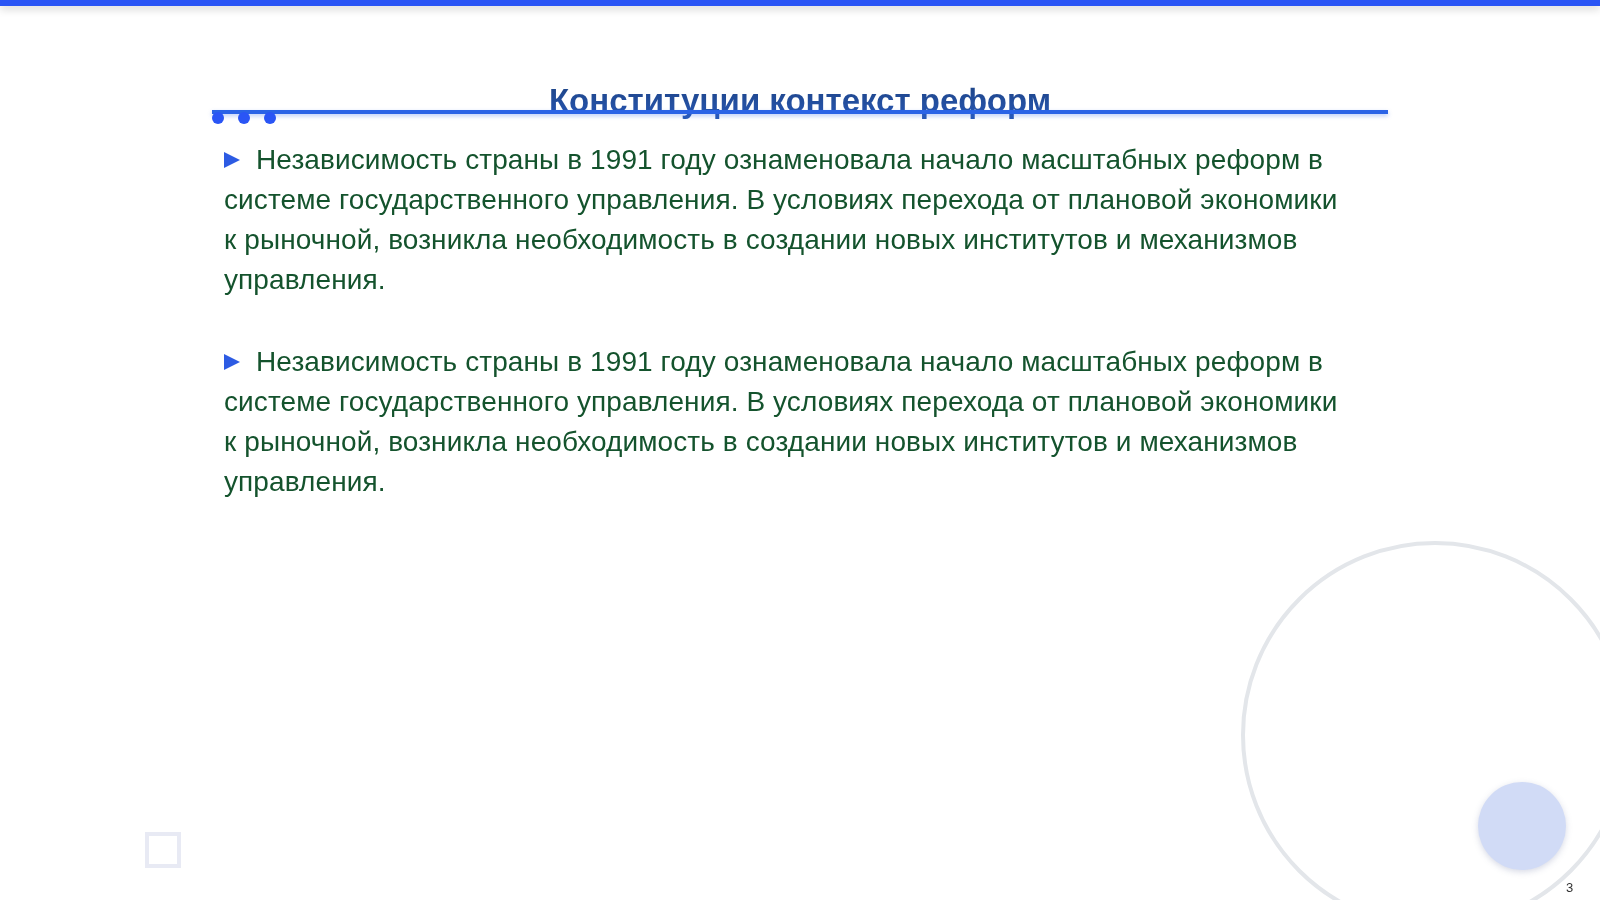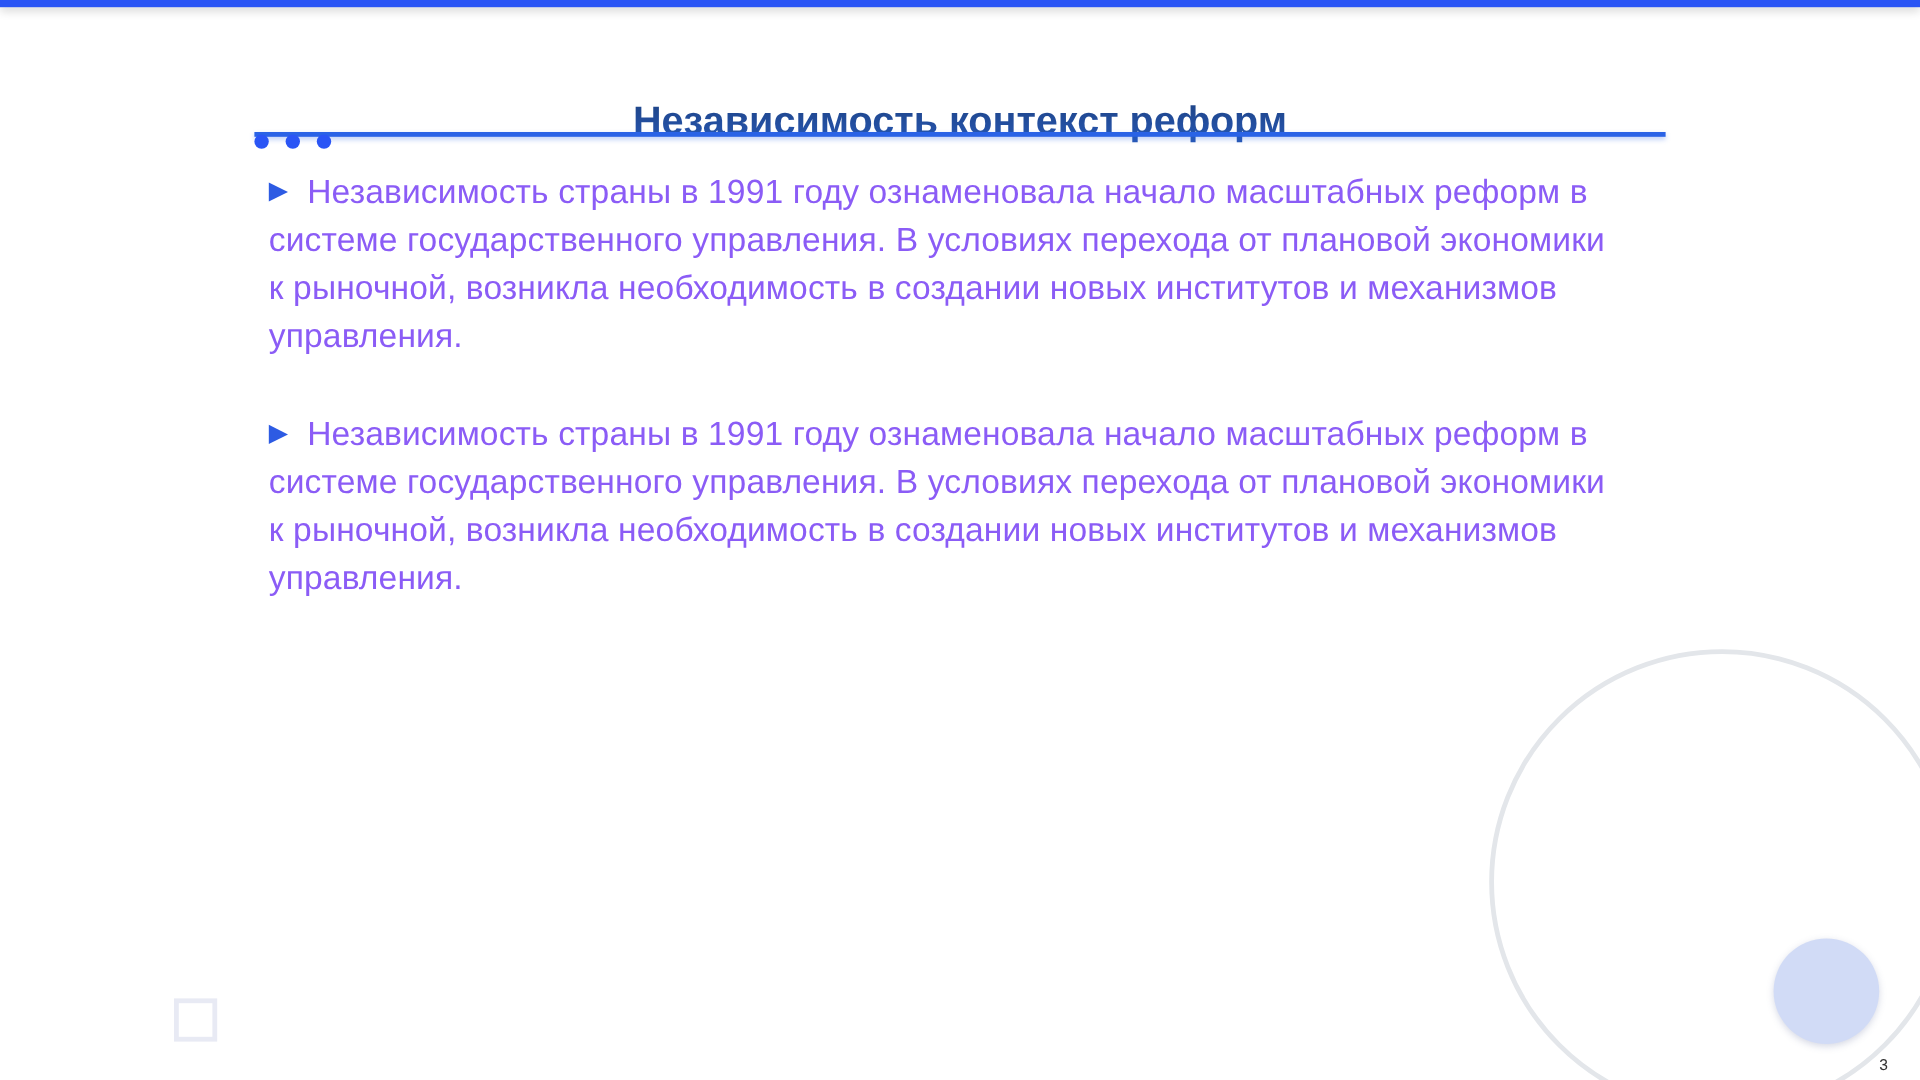--- a/index.html
+++ b/index.html
@@ -66,21 +66,21 @@
       position: absolute;
       left: 224px;
       top: 140px;
       width: 1130px;
       z-index: 2;
     }
     .para {
       margin: 0 0 42px 0;
       font-size: 28px;
       line-height: 40px;
-      color: #8b5cf6;
+      color: #14532d;
       letter-spacing: 0.1px;
     }
     .bullet {
       display: inline-block;
       width: 0; height: 0;
       border-top: 8px solid transparent;
       border-bottom: 8px solid transparent;
       border-left: 16px solid #2d5be3;
       margin-right: 16px;
       vertical-align: 1px;
@@ -125,21 +125,21 @@
       color: #333333;
       z-index: 2;
     }
   </style>
 </head>
 <body>
 
 <div class="slide">
   <div class="top-bar"></div>
 
-  <h1 class="title">Независимость контекст реформ</h1>
+  <h1 class="title">Конституции контекст реформ</h1>
 
   <div class="title-rule"></div>
   <div class="rule-dot" style="left:212px"></div>
   <div class="rule-dot" style="left:238px"></div>
   <div class="rule-dot" style="left:264px"></div>
 
   <div class="content">
     <p class="para">
       <span class="bullet"></span><span>Независимость страны в 1991 году ознаменовала начало масштабных реформ в системе государственного управления. В условиях перехода от плановой экономики к рыночной, возникла необходимость в создании новых институтов и механизмов управления.</span>
     </p>

